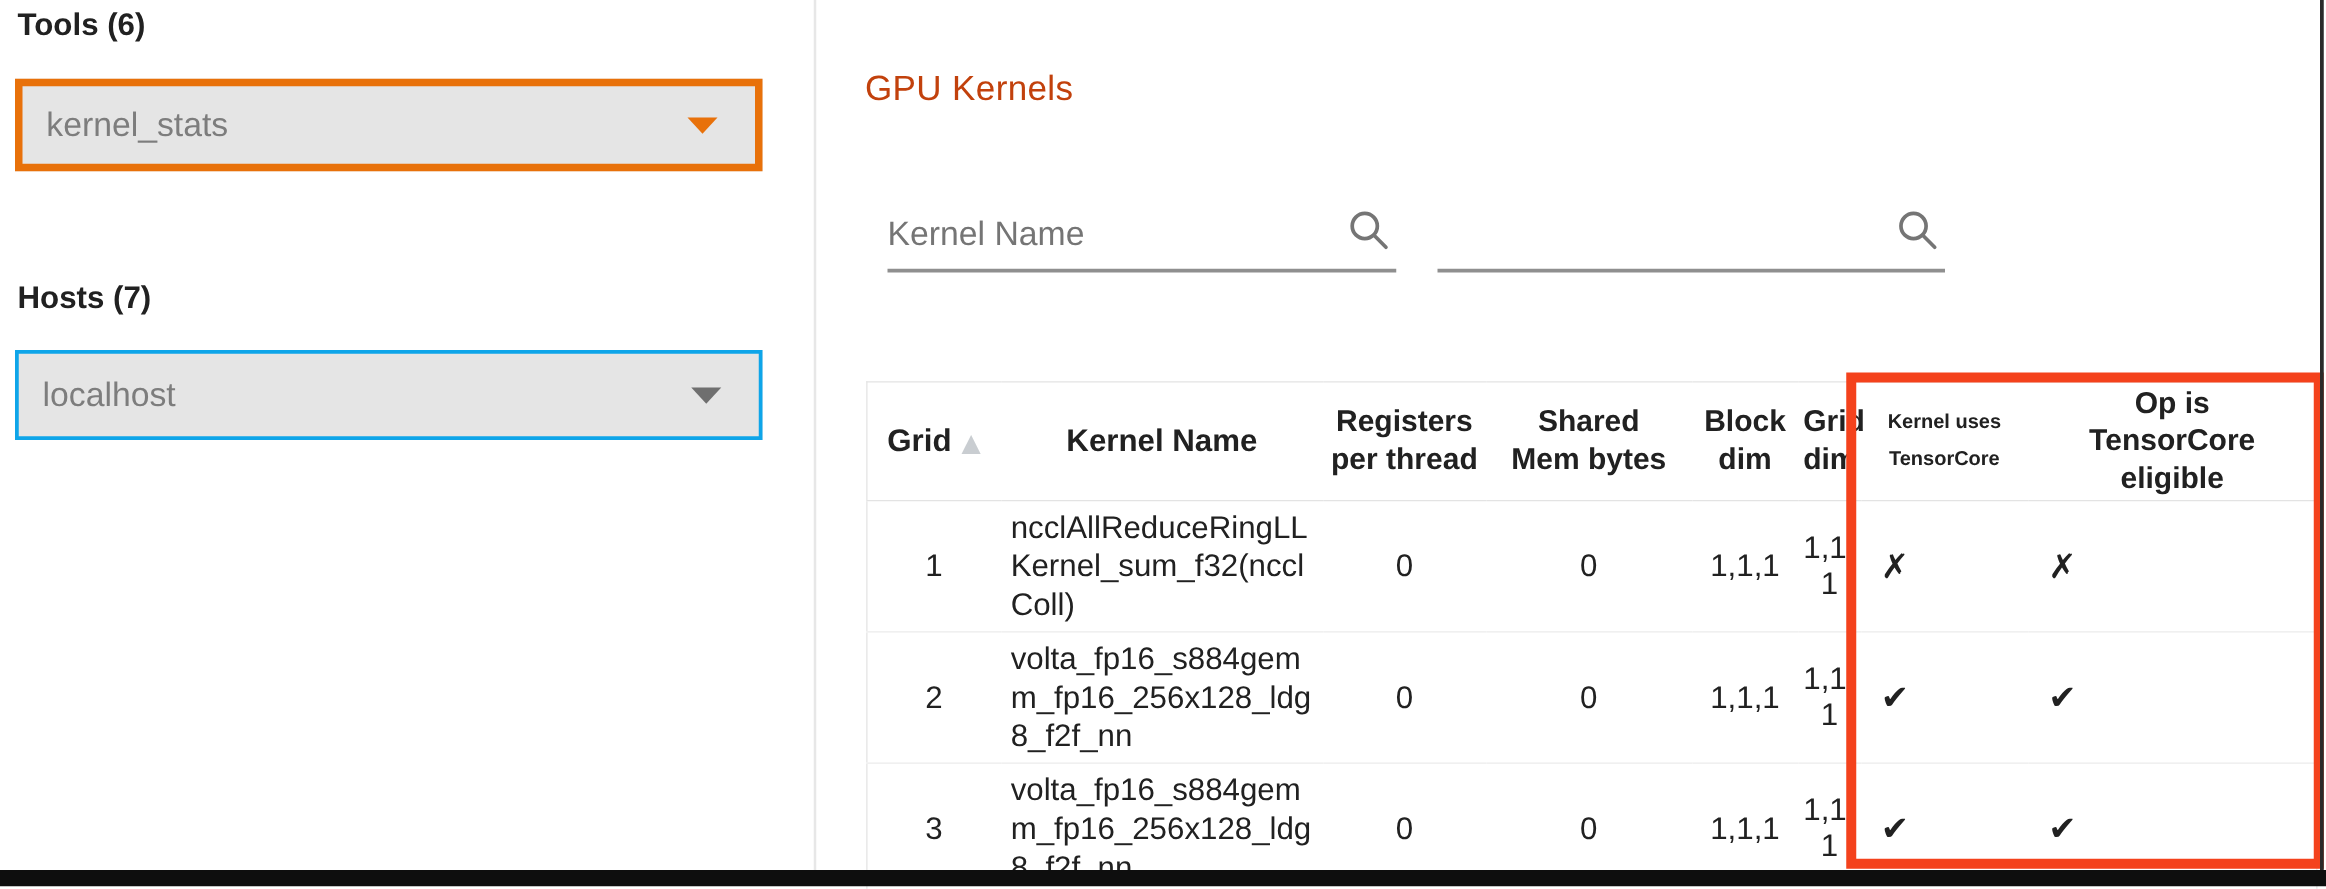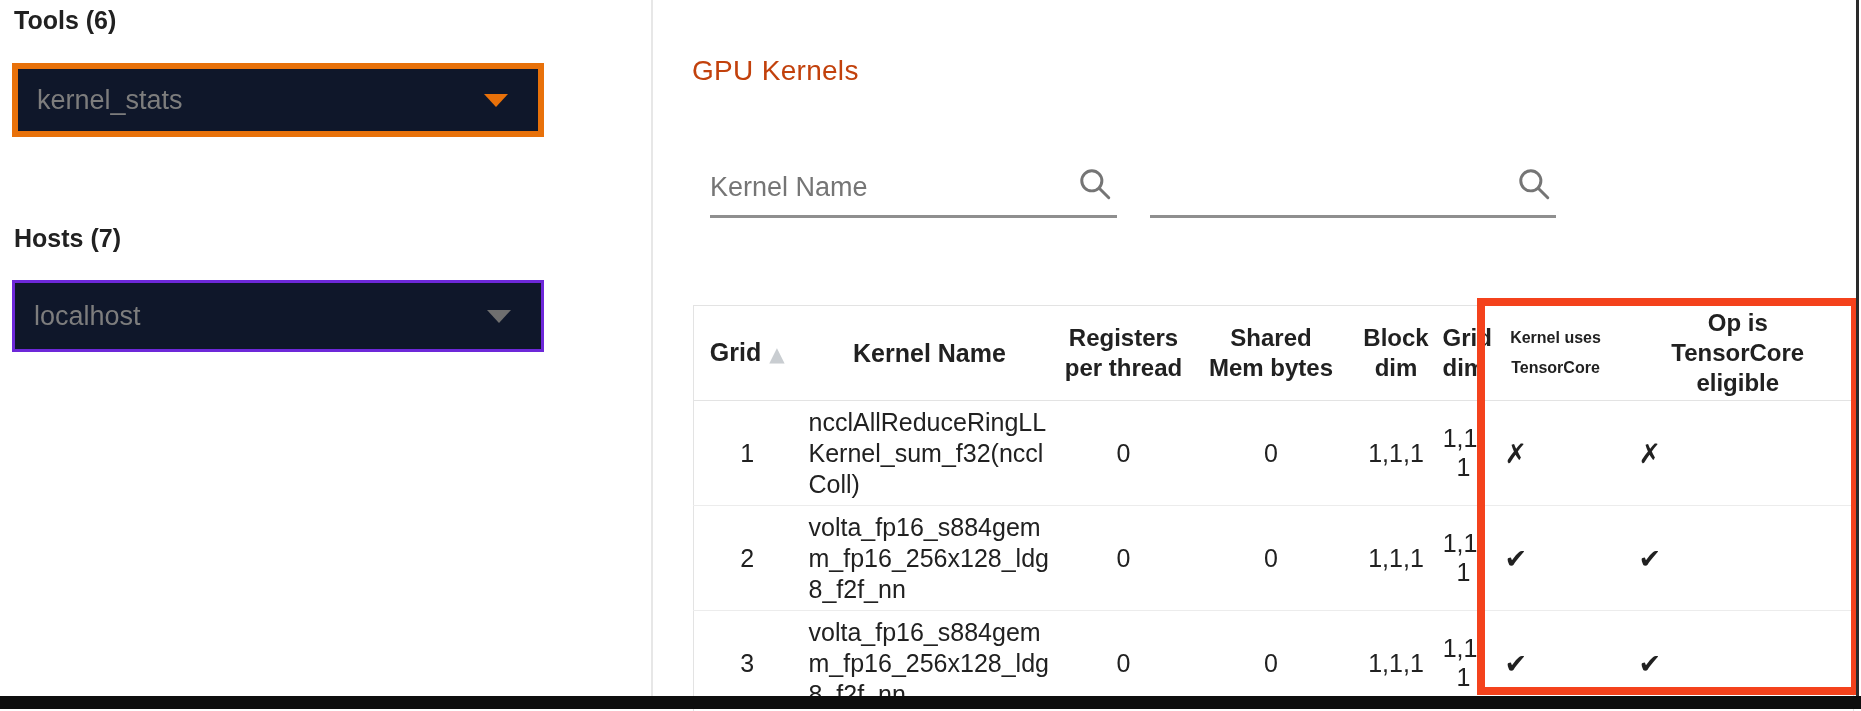--- a/index.html
+++ b/index.html
@@ -10,26 +10,26 @@
     color:#212121;
   }
   
   .side-label{
     position:absolute;left:14px;
     font-size:25px;font-weight:bold;color:#212121;
   }
   .tools-label{top:6px;}
   .hosts-label{top:224px;}
   .dropdown{
-    position:absolute;left:12px;width:532px;height:74px;
-    box-sizing:border-box;background:#0f172a;
+    position:absolute;left:12px;width:598px;height:74px;
+    box-sizing:border-box;background:#e5e5e5;
     display:flex;align-items:center;cursor:pointer;
   }
   .dropdown-tools{top:63px;border:6px solid #e8710a;}
-  .dropdown-hosts{top:280px;height:72px;border:3px solid #6d28d9;}
+  .dropdown-hosts{top:280px;height:72px;border:3px solid #0ea5e9;}
   .dropdown .val{margin-left:19px;font-size:27px;color:#7d7d7d;}
   .dd-arrow{
     position:absolute;right:30px;top:50%;margin-top:-6px;
     width:0;height:0;
     border-left:12px solid transparent;border-right:12px solid transparent;
   }
   .dd-arrow.orange{border-top:13px solid #e8710a;}
   .dd-arrow.gray{border-top:13px solid #6f6f6f;}
   .v-divider{
     position:absolute;left:651px;top:0;width:2px;height:697px;background:#e7e7e7;

